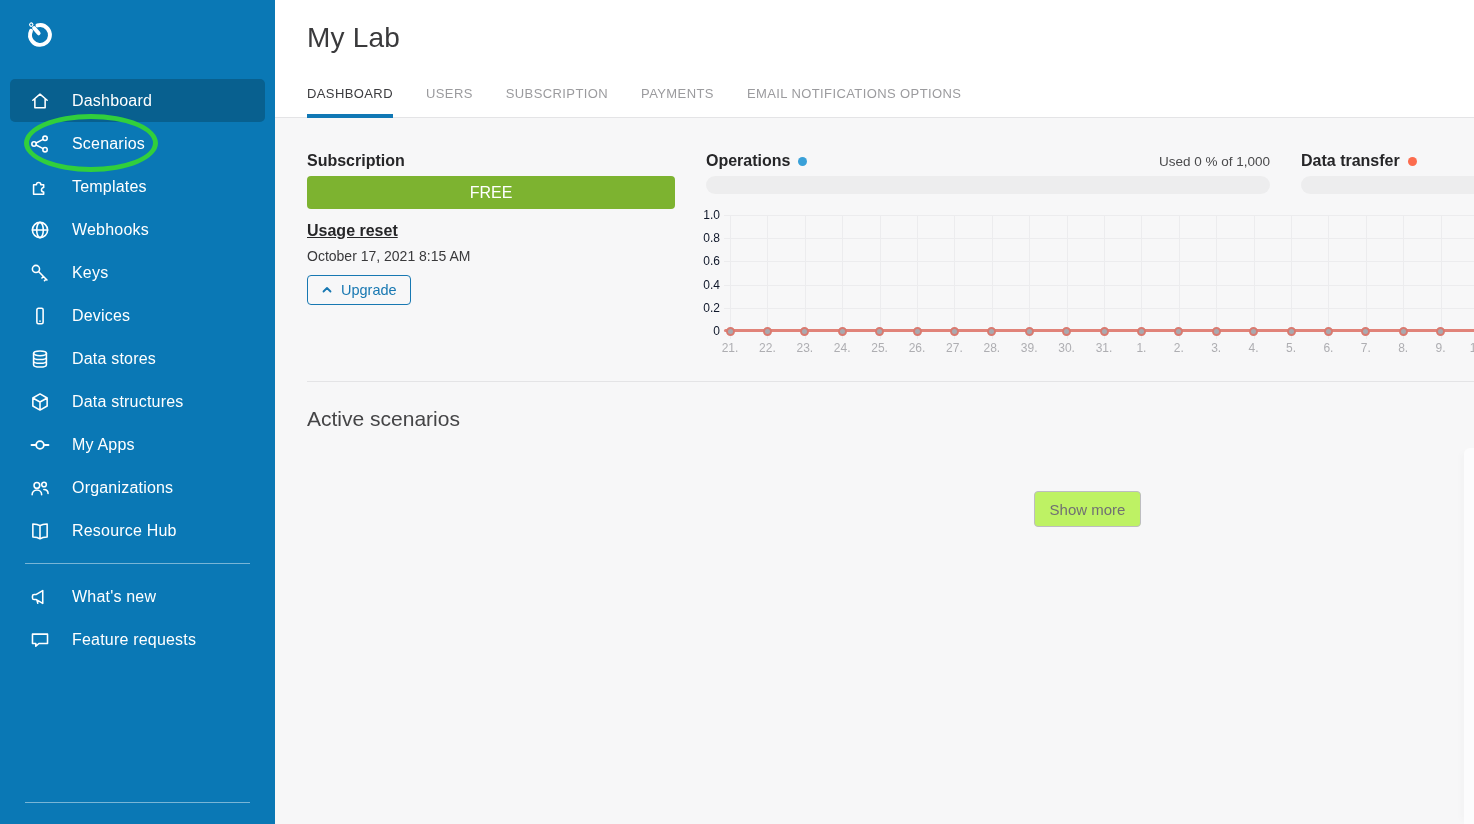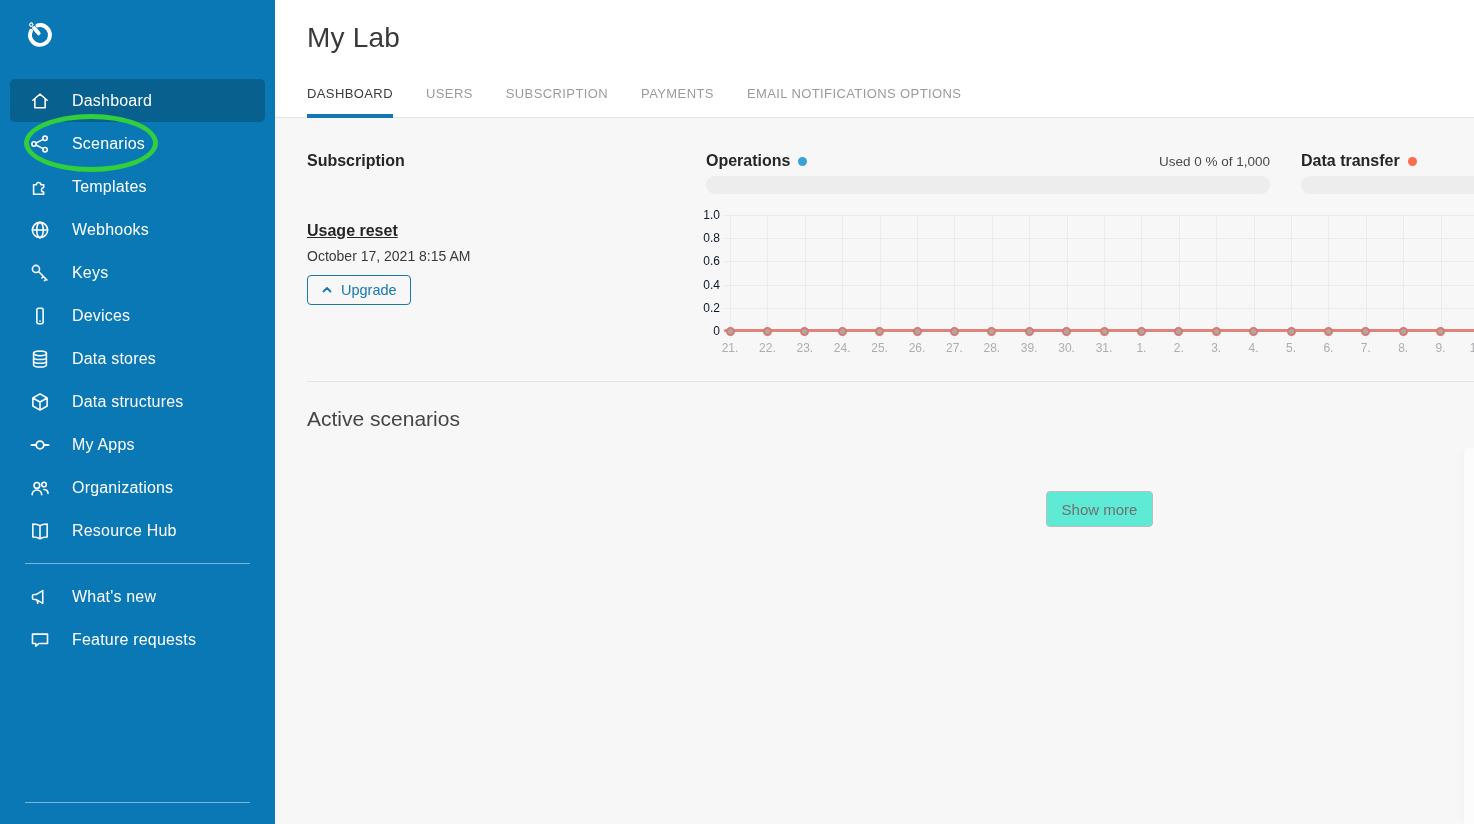--- a/index.html
+++ b/index.html
@@ -73,22 +73,22 @@
                background:#e18379; border-radius:2px; z-index:2; }
   .dot { position:absolute; width:9px; height:9px; border-radius:50%;
          background:#a9a9af; border:2px solid #d97a70; z-index:3; }
   .xlabel { position:absolute; top:126px; width:34px; text-align:center;
             font-size:12px; color:#aeaeb2; }
 
   .chart-divider { position:absolute; left:32px; right:0; top:263px; height:1px; background:#e4e4e6; }
   .active-scenarios-title { position:absolute; left:32px; top:289px; font-size:21px;
                             font-weight:400; color:#454547; }
   .show-more-btn { position:absolute; left:759px; top:373px; width:107px; height:36px;
-                   background:#5eead4; border:1px solid #bdbdc0; border-radius:4px;
-                   color:#707073; font-size:15px; font-family:inherit; cursor:pointer;margin-left:12px; }
+                   background:#bef264; border:1px solid #bdbdc0; border-radius:4px;
+                   color:#707073; font-size:15px; font-family:inherit; cursor:pointer; }
   .adjacent-panel-edge { position:absolute; left:1189px; top:330px; bottom:0; width:10px;
                          background:rgba(255,255,255,.65); border-top-left-radius:6px;
                          box-shadow:-5px 0 7px -4px rgba(0,0,0,.07); }
 </style>
 </head>
 <body>
 
 <div class="sidebar">
   <div class="logo">
     <svg viewBox="-2 -2 48 48">
@@ -210,20 +210,21 @@
         <div class="tab">USERS</div>
         <div class="tab">SUBSCRIPTION</div>
         <div class="tab">PAYMENTS</div>
         <div class="tab">EMAIL NOTIFICATIONS OPTIONS</div>
       </div>
   </div>
 
   <div class="content">
 
     <div class="sec-h sub-heading">Subscription</div>
+    <div class="free-banner">FREE</div>
     <div class="sec-h usage-reset-h">Usage reset</div>
     <div class="usage-reset-v">October 17, 2021 8:15 AM</div>
     <button class="upgrade-btn">
       <svg viewBox="0 0 12 12">
           <path d="M2.5 7.5 L6 4 L9.5 7.5"></path>
         </svg>
       <span>Upgrade</span>
     </button>
 
     <div class="panel-head ops-head">

